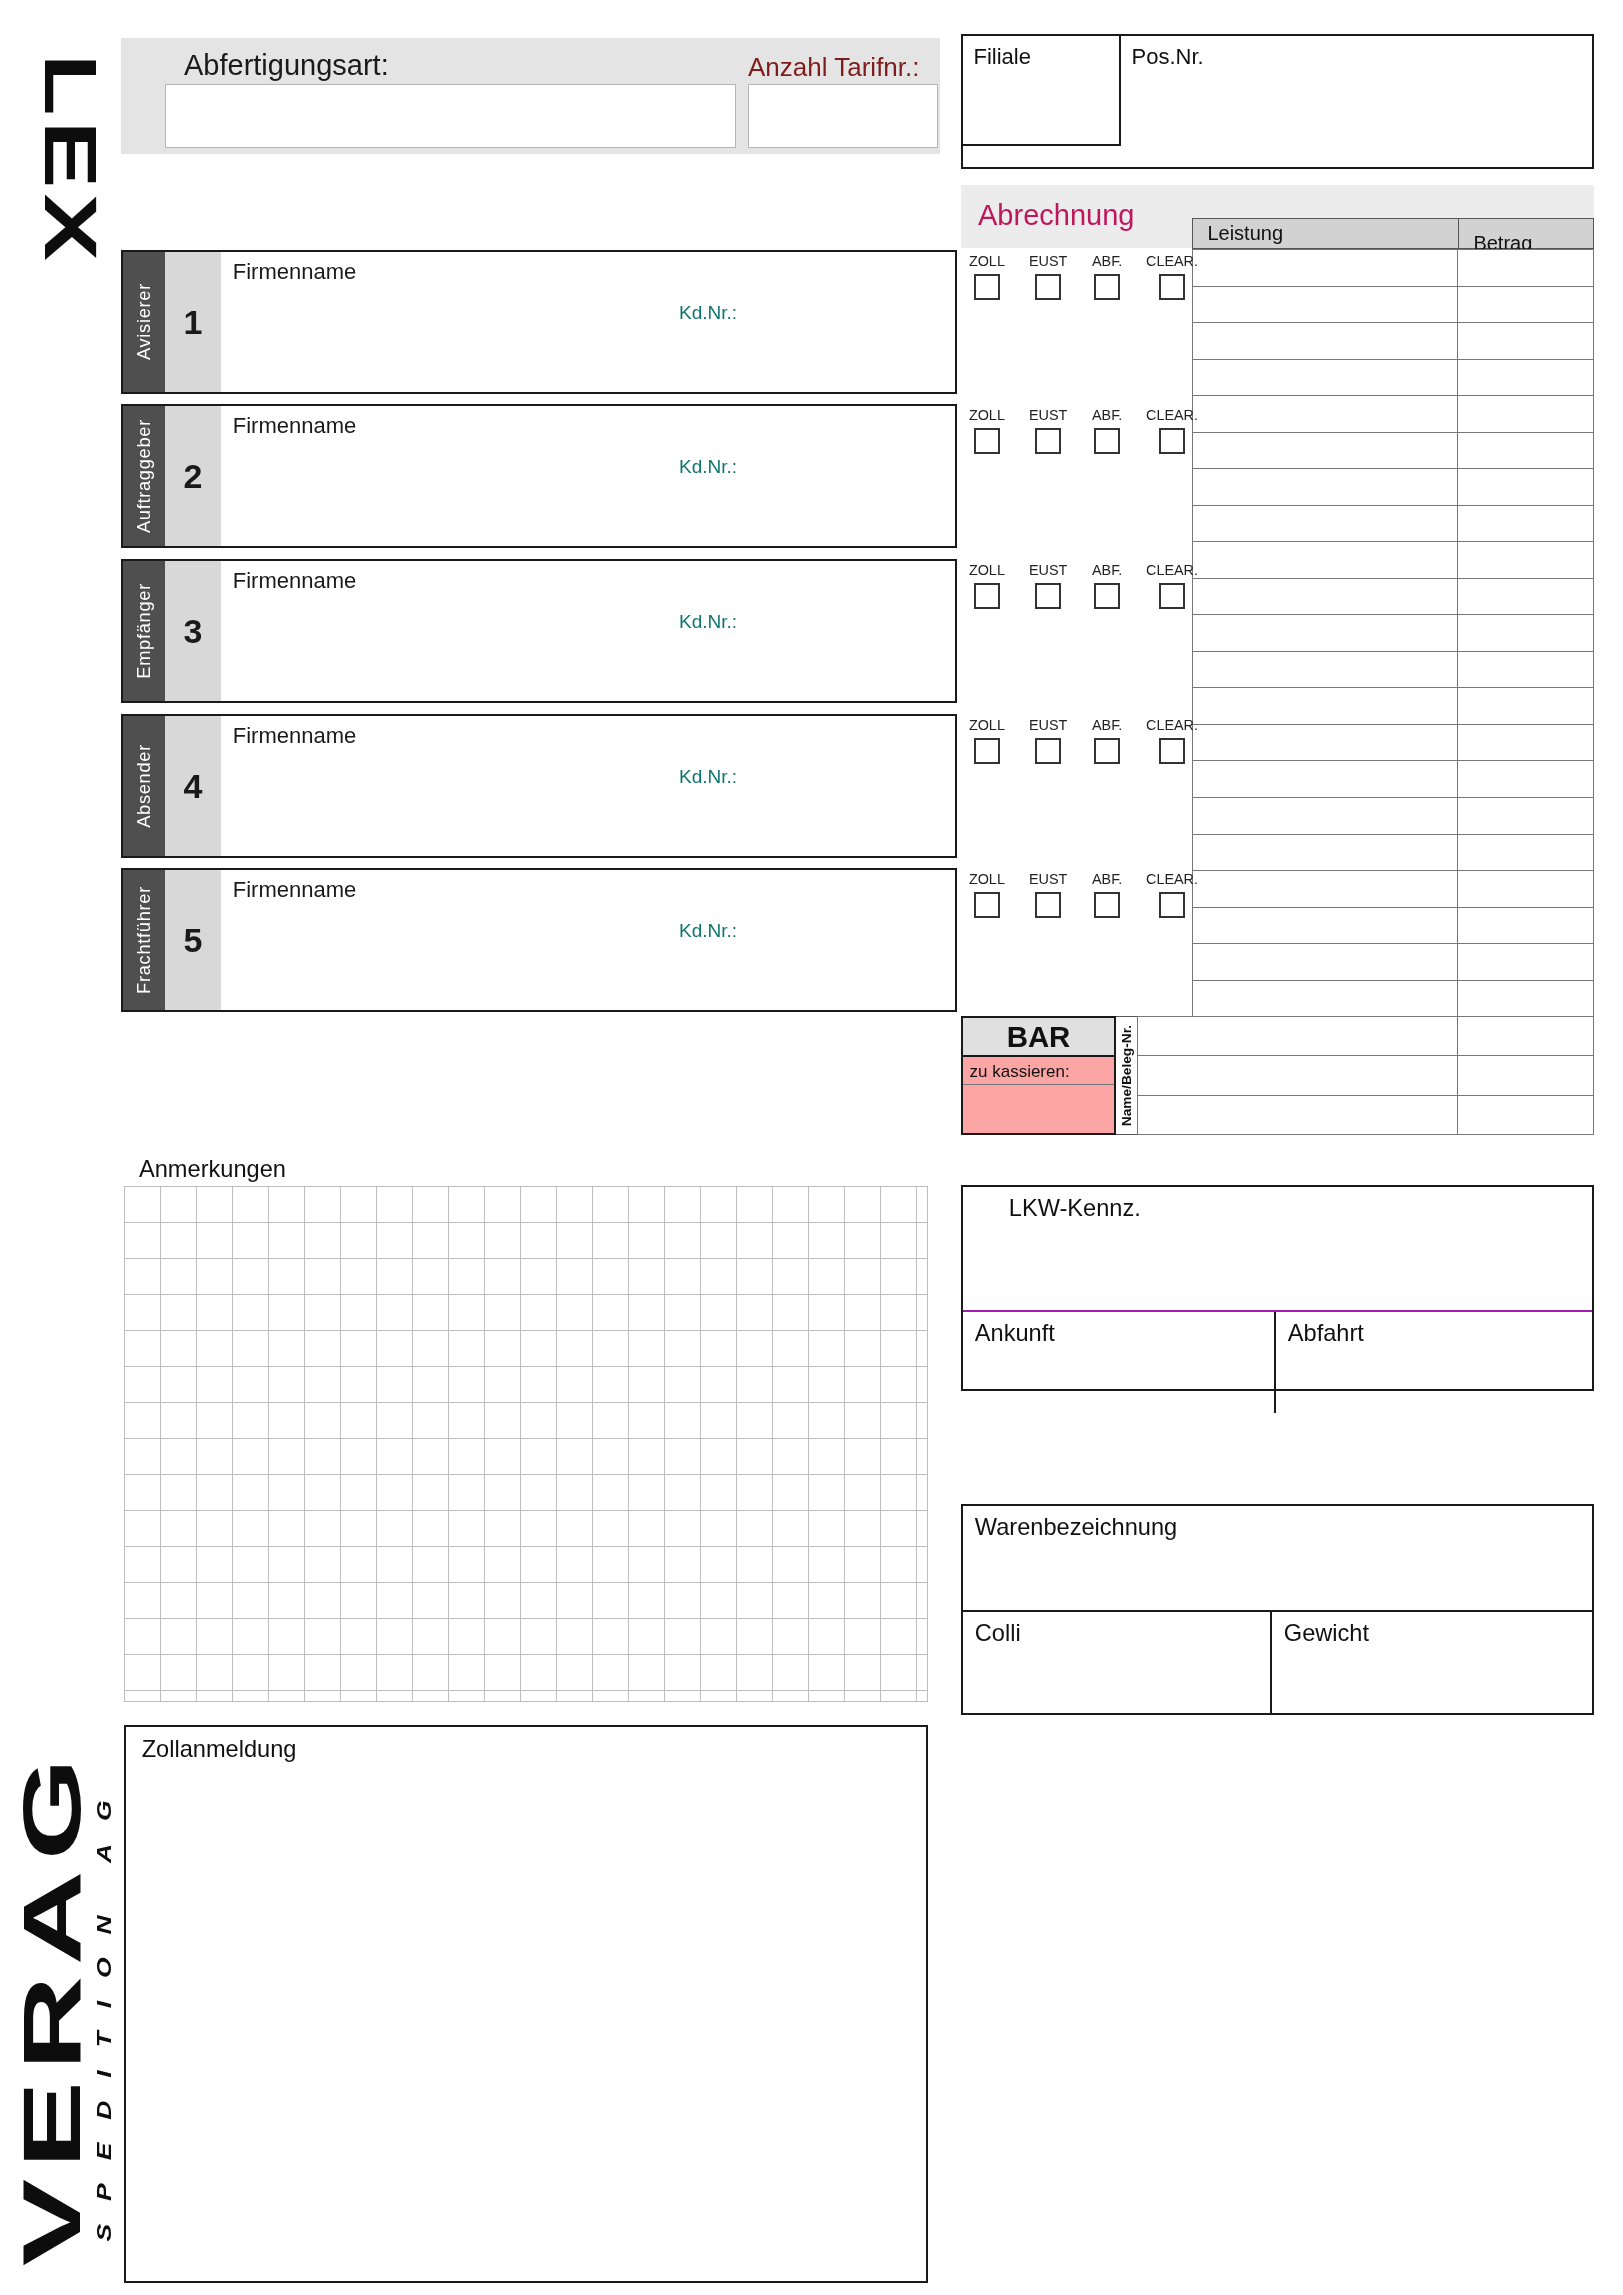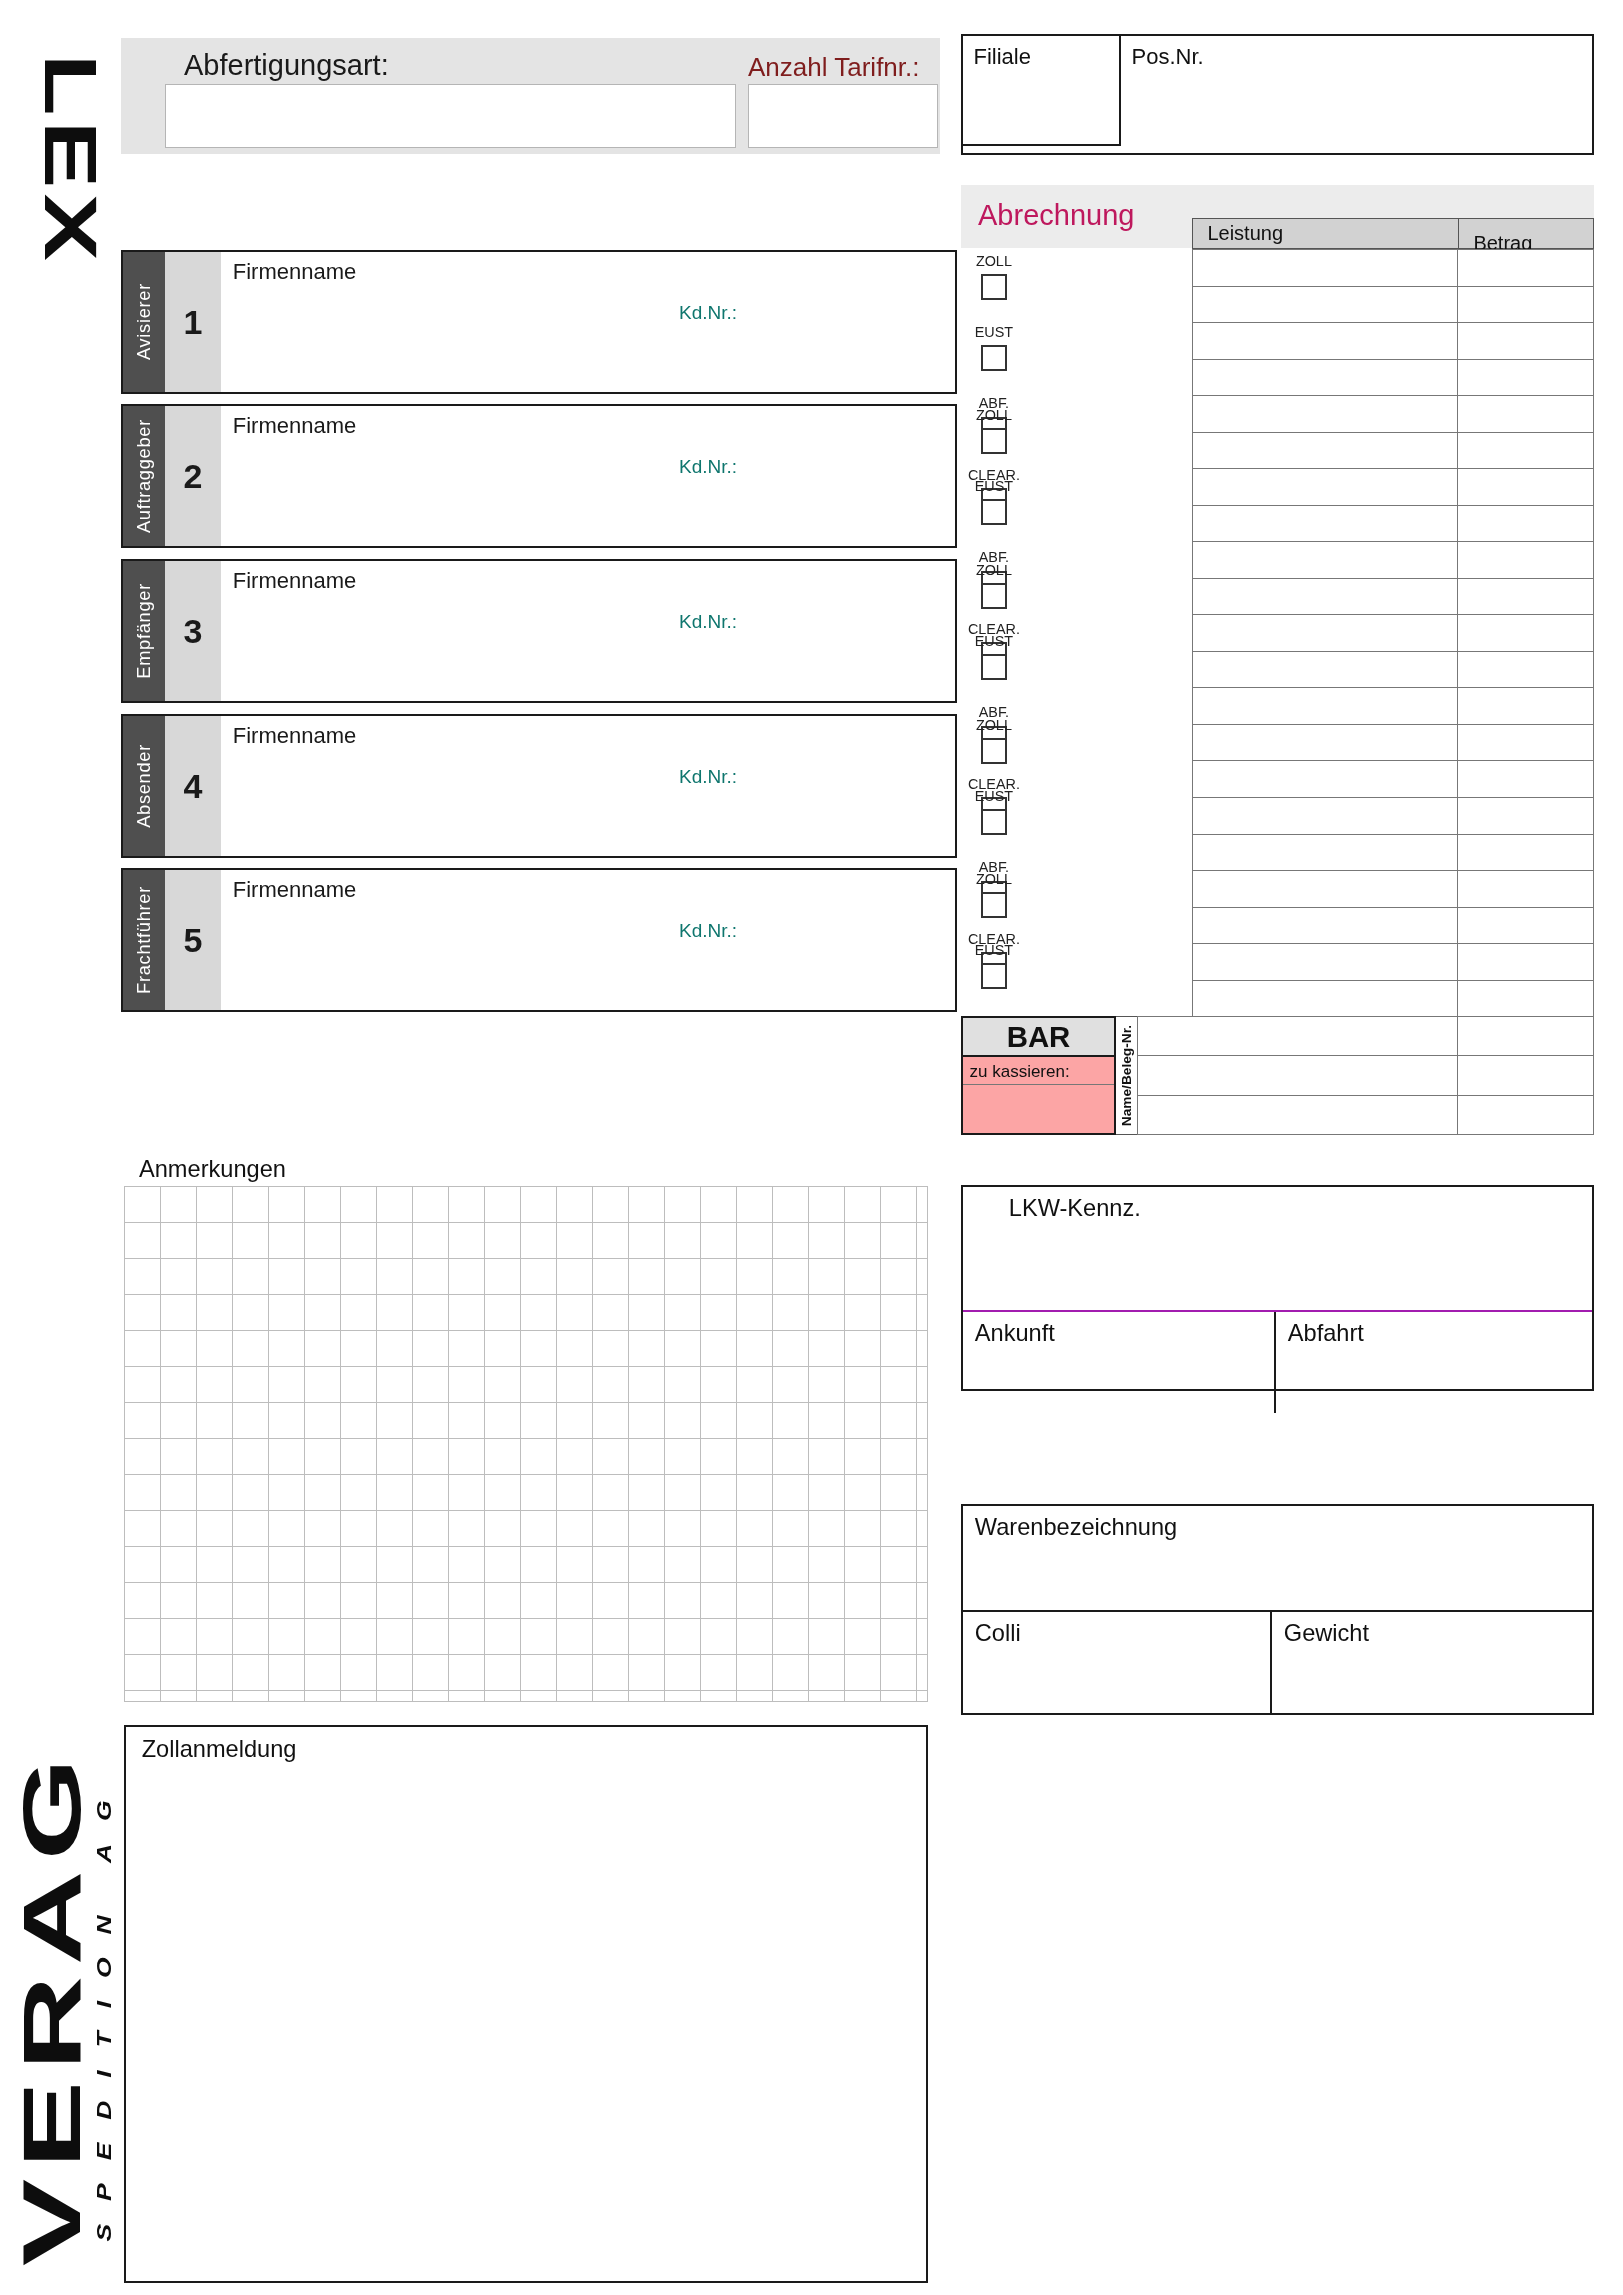--- a/index.html
+++ b/index.html
@@ -13,21 +13,21 @@
   #lex-logo .logo-txt { white-space:nowrap; font-size:75px; font-weight:900; letter-spacing:3.9px;
               transform:rotate(90deg) scaleX(1.35); color:#0d0d0d; }
 
   
   #header-panel { position:absolute; left:121px; top:38px; width:819px; height:116px; background:#e4e4e4; }
   #abf-label { position:absolute; left:63px; top:10.5px; font-size:29px; color:#1a1a1a; }
   #abf-input { position:absolute; left:44px; top:46px; width:571px; height:64px; background:#fff; border:1.3px solid #b5b5b5; }
   #tarif-label { position:absolute; left:627px; top:14.4px; font-size:26px; color:#7f1d1d; }
   #tarif-input { position:absolute; left:627px; top:46px; width:190px; height:64px; background:#fff; border:1.3px solid #b5b5b5; }
 
-  #filiale-box { position:absolute; left:961px; top:34px; width:633px; height:121px; border:2px solid #1a1a1a; background:#fff; }
+  #filiale-box { position:absolute; left:961px; top:34px; width:633px; height:135px; border:2px solid #1a1a1a; background:#fff; }
   #filiale-cell { position:absolute; left:0; top:0; width:158px; height:110px; border-right:2px solid #1a1a1a; border-bottom:2px solid #1a1a1a; }
   #filiale-cell span, #pos-cell span { display:block; padding:7.9px 10.5px; font-size:22px; }
   #pos-cell { position:absolute; left:158px; top:0; right:0; bottom:0; }
 
   
   #abrechnung-panel { position:absolute; left:961px; top:185px; width:633px; height:63px; background:#ececec; }
   #abrechnung-title { position:absolute; left:17px; top:14.4px; font-size:29px; color:#be185d; }
   #table-header { position:absolute; left:1192px; top:218px; width:402px; height:31px; display:flex;
                   background:#d2d2d2; border:1.3px solid #555; }
   #th-leistung { flex:1; border-right:1.3px solid #555; font-size:20px; padding-left:14.4px; display:flex; align-items:center; }
@@ -46,21 +46,21 @@
                border:2px solid #1a1a1a; background:#fff; }
   .role-bar { width:42px; background:#4f4f4f; display:flex; align-items:center; justify-content:center; }
   .role-text { writing-mode:vertical-rl; transform:rotate(180deg); color:#fff; font-size:18.3px; letter-spacing:0.7px; white-space:nowrap; }
   .num-cell { width:56px; background:#d8d8d8; display:flex; align-items:center; justify-content:center;
               font-size:34px; font-weight:bold; color:#1a1a1a; }
   .party-content { flex:1; position:relative; background:#fff; }
   .firmen-label { position:absolute; left:11.8px; top:6.5px; font-size:22px; color:#1a1a1a; }
   .kdnr-label { position:absolute; left:458px; top:6.5px; font-size:19px; color:#0f766e;margin-top:43px; }
 
   
-  .checkbox-group { position:absolute; left:961px; width:236px; display:flex; gap:24px; padding-left:7.9px;flex-direction:column; }
+  .checkbox-group { position:absolute; left:961px; width:236px; display:flex; gap:24px; padding-left:7.9px; }
   .cb-col { width:50px; display:flex; flex-direction:column; align-items:center; }
   .cb-label { font-size:14.4px; color:#222; white-space:nowrap; }
   .cb-box { width:26px; height:26px; border:2px solid #333; background:#fff; margin-top:5.2px; }
 
   
   #bar-box { position:absolute; left:961px; top:1016px; width:155px; height:119px; border:2px solid #1a1a1a; background:#fca5a5; }
   #bar-title { height:39px; background:#e0e0e0; border-bottom:2px solid #1a1a1a; display:flex; align-items:center; justify-content:center;
                font-size:29.4px; font-weight:bold; }
   #bar-kassieren { height:27.5px; font-size:17px; padding:5.2px 0 0 6.5px; border-bottom:1.3px solid #777; }
   #bar-input { height:47px; }

